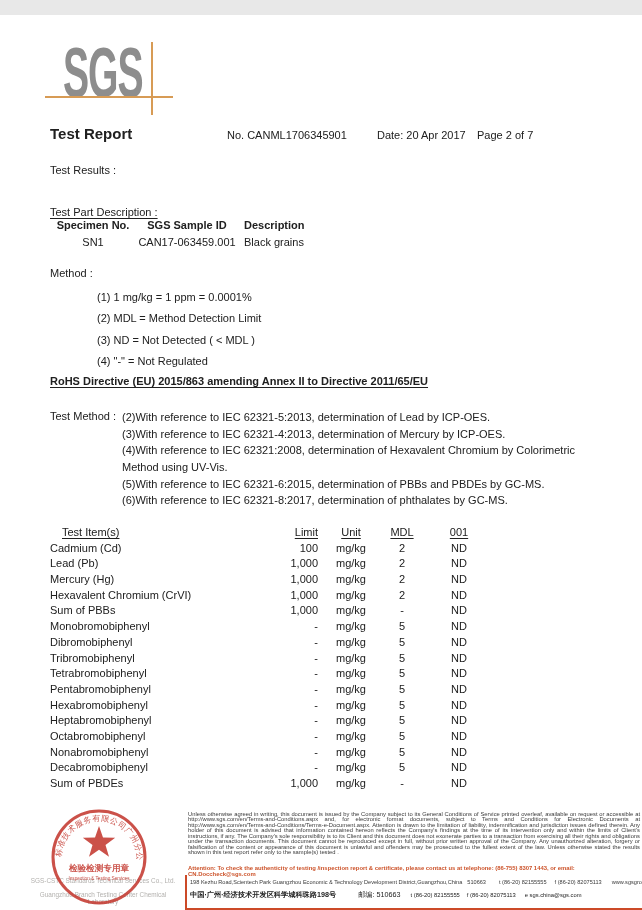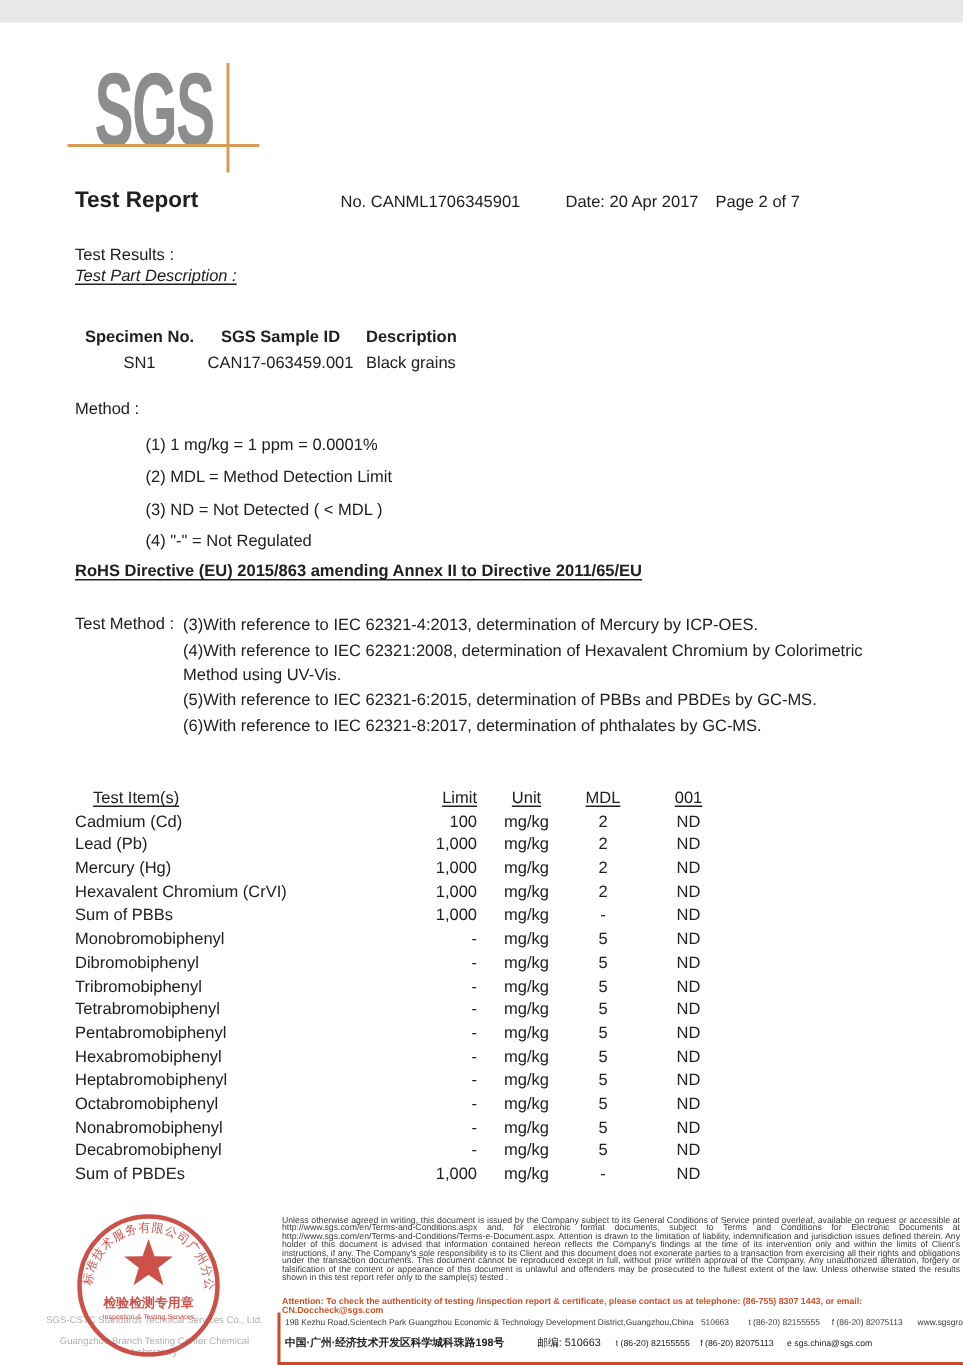--- a/index.html
+++ b/index.html
@@ -20,21 +20,21 @@
   .logo-vline { position:absolute; left:151px; top:27px; width:2px; height:73px; background:#d79b55; }
   
   .rpt-title { position:absolute; left:50px; top:110px; font-size:15px; font-weight:700; }
   .rpt-no    { position:absolute; left:227px; top:114px; font-size:11px; }
   .rpt-date  { position:absolute; left:377px; top:114px; font-size:11px; }
   .rpt-page  { position:absolute; left:477px; top:114px; font-size:11px; }
   
   .lbl { position:absolute; font-size:11px; }
   .u { text-decoration:underline; text-underline-offset:2px; }
   .test-results { left:50px; top:149px; }
-  .test-part    { left:50px; top:163px;font-style:italic; }
+  .test-part    { left:50px; top:191px; }
   .remarks-lbl  { left:50px; top:252px; }
   .rohs         { left:50px; top:360px; font-weight:700; }
   .method-lbl   { left:50px; top:395px; }
   
   .spec-grid {
     position:absolute; left:56px; font-size:11px;
     display:grid; grid-template-columns:74px 100px 170px; column-gap:7px;
   }
   .spec-head { top:204px; font-weight:700; }
   .spec-row  { top:221px; }
@@ -122,20 +122,21 @@
 
       <div class="remark-line">(4) "-" = Not Regulated</div>
     </div>
 
   <div class="lbl rohs u">RoHS Directive (EU) 2015/863 amending Annex II to Directive 2011/65/EU</div>
 
   <div class="lbl method-lbl">Test Method :</div>
   <div class="method-list">
 
 
+      <div class="method-line">(2)With reference to IEC 62321-5:2013, determination of Lead by ICP-OES.</div>
 
       <div class="method-line">(3)With reference to IEC 62321-4:2013, determination of Mercury by ICP-OES.</div>
 
       <div class="method-line">(4)With reference to IEC 62321:2008, determination of Hexavalent Chromium by Colorimetric</div>
 
       <div class="method-line">Method using UV-Vis.</div>
 
       <div class="method-line">(5)With reference to IEC 62321-6:2015, determination of PBBs and PBDEs by GC-MS.</div>
 
       <div class="method-line">(6)With reference to IEC 62321-8:2017, determination of phthalates by GC-MS.</div>

